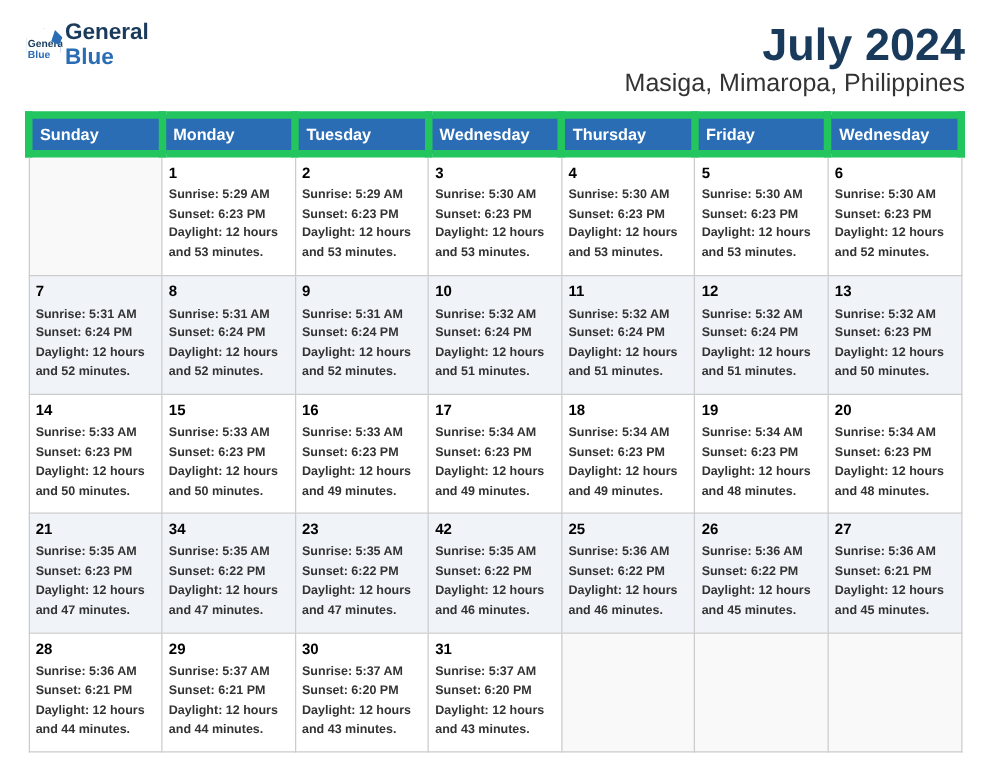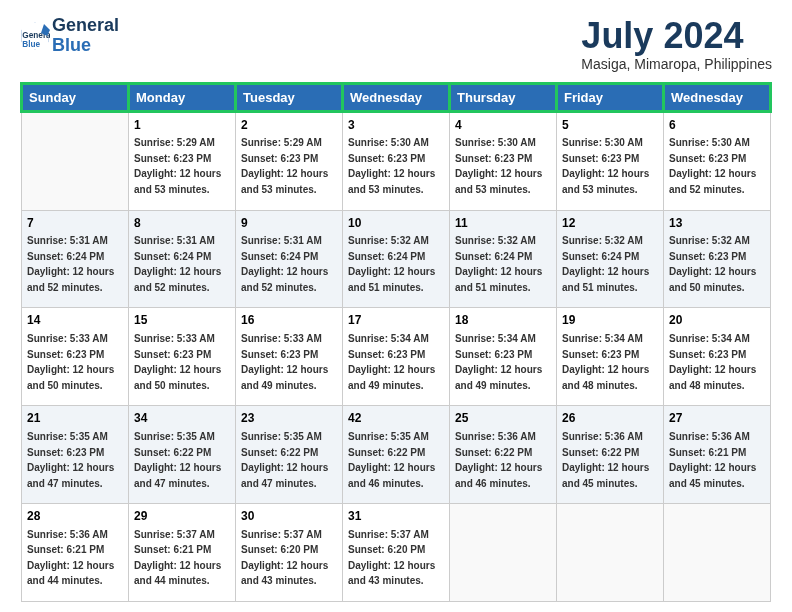--- a/index.html
+++ b/index.html
@@ -35,44 +35,44 @@
     }
     .logo-text span {
       color: #1a3a5c;
     }
     .logo-icon {
       width: 30px;
       height: 30px;
       margin-right: 2px;
     }
     .title-block {
-      text-align: left;
+      text-align: right;
     }
     .main-title {
       font-size: 36px;
       font-weight: bold;
       color: #1a3a5c;
       line-height: 1.1;
     }
     .subtitle {
-      font-size: 14px;
+      font-size: 20px;
       color: #333;
     }
     .calendar-table {
       width: 100%;
       border-collapse: collapse;
       flex: 1;
     }
     .calendar-table th {
       background-color: #2a6db5;
       color: #fff;
       text-align: left;
       padding: 5px 6px;
       font-size: 13px;
-      border: 3px solid #22c55e;
+      border: 6px solid #22c55e;
     }
     .calendar-table td {
       border: 1px solid #ccc;
       vertical-align: top;
       padding: 4px 5px;
       font-size: 10.5px;
       line-height: 1.4;
       background: #fff;
       width: calc(100% / 7);
       height: 88px;

